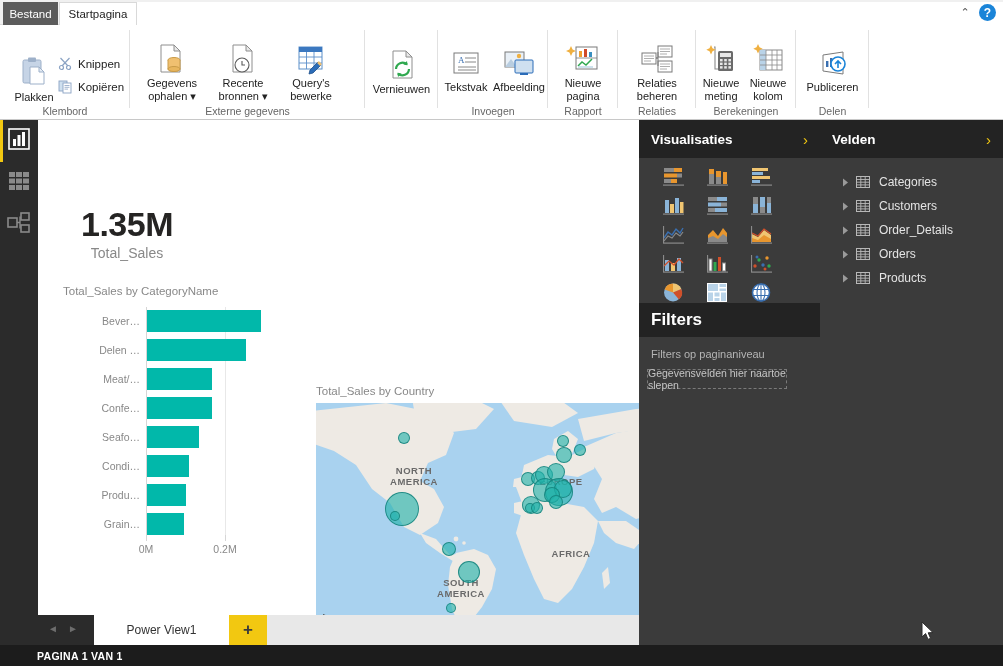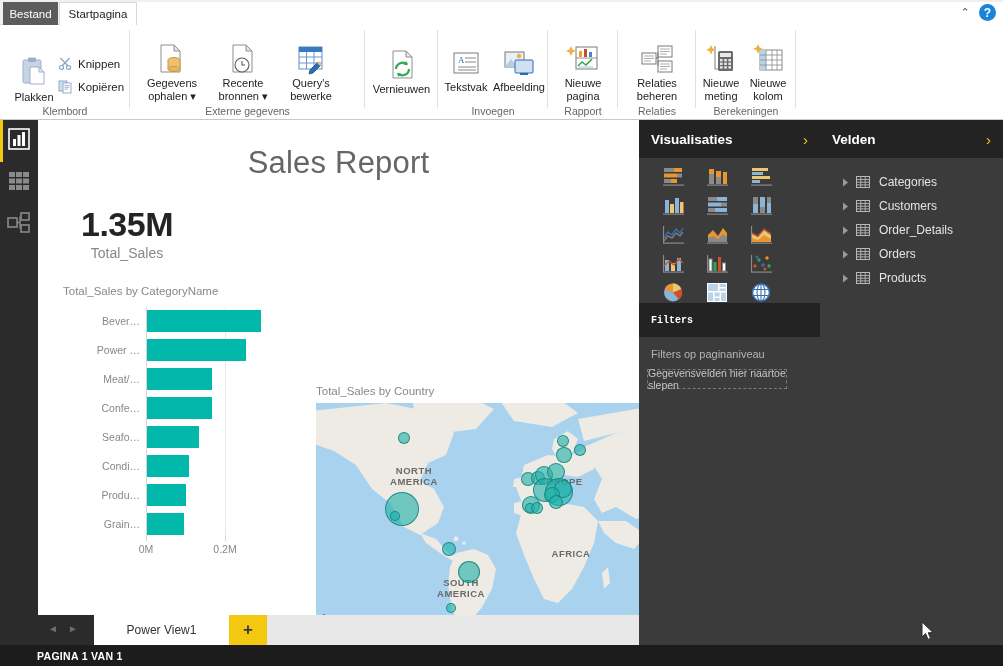--- a/index.html
+++ b/index.html
@@ -86,21 +86,21 @@
   
   .vis-pane { position:absolute; left:639px; top:120px; width:181px; height:525px; background:#3b3b3b; }
   .pane-head { position:absolute; left:0; top:0; width:100%; height:38px; background:#232323; display:flex; align-items:center; padding:17px 12px; }
   .pane-head .t { color:#fff; font-size:13.5px; font-weight:bold; flex:1; }
   .pane-head .chev { color:#f2c811; font-size:15px; cursor:pointer; }
   .vis-grid { position:absolute; left:7px; top:44px; width:172px; display:flex; flex-wrap:wrap; }
   .vis-cell { width:28px; height:25px; margin:0 0 4px 16px; display:flex; align-items:center; cursor:pointer; }
 
   .filters-pane { position:absolute; left:639px; top:303px; width:181px; height:342px; background:#3b3b3b; }
   .filt-head { position:absolute; left:0; top:0; width:100%; height:34px; background:#232323; display:flex; align-items:center; padding:0 12px; }
-  .filt-head .t { color:#fff; font-size:10px; font-weight:bold;font-family:Liberation Mono, monospace; }
+  .filt-head .t { color:#fff; font-size:17px; font-weight:bold; }
   .filt-sub { position:absolute; left:12px; top:45px; font-size:11px; color:#b4b4b4; }
   .filt-drop {
     position:absolute; left:8px; top:66px; width:140px; height:20px;
     border:1px dashed #7a7a7a; color:#c5c5c5; font-size:10.5px;
     display:flex; align-items:center; justify-content:center; cursor:pointer;
   }
 
   .fields-pane { position:absolute; left:820px; top:120px; width:183px; height:525px; background:#3b3b3b; }
   .field-row { position:absolute; left:0; width:183px; height:24px; display:flex; align-items:center; cursor:pointer; }
   .field-arrow { width:10px; height:10px; margin-left:20px; display:flex; align-items:center; justify-content:center; }
@@ -340,20 +340,36 @@
             <path d="M7 1 l1.5 3.2 L11.7 5.7 8.5 7.2 7 10.4 5.5 7.2 2.3 5.7 5.5 4.2 z" fill="#f0b040"></path>
           </svg>
         </span>
         <span class="lbl">Nieuwe</span>
         <span class="lbl" style="margin-top:0">kolom</span>
       </div>
       <div class="grp-label">Berekeningen</div>
       <div class="sep"></div>
     </div>
 
+    <div class="rgroup" style="left:796px; width:73px;">
+      <div class="ritem" style="left:0px; top:24px; width:73px;">
+        <span class="ico">
+          <svg width="36" height="30" viewBox="0 0 36 30">
+            <path d="M8 6 l20 -3 v22 l-20 -3 z" fill="#fff" stroke="#7a7a7a"></path>
+            <rect x="11" y="12" width="2.4" height="6" fill="#3a6fb0"></rect>
+            <rect x="15" y="9" width="2.4" height="9" fill="#3a6fb0"></rect>
+            <circle cx="23" cy="15" r="7" fill="#fff" stroke="#1a84d8" stroke-width="1.6"></circle>
+            <path d="M23 19 v-7 M20 15 l3 -3 l3 3" fill="none" stroke="#1a84d8" stroke-width="1.6"></path>
+          </svg>
+        </span>
+        <span class="lbl">Publiceren</span>
+      </div>
+      <div class="grp-label">Delen</div>
+      <div class="sep"></div>
+    </div>
   </div>
 
   <div class="rail">
     <div class="rail-item active" style="top:0px;">
       <span>
         <svg width="22" height="22" viewBox="0 0 22 22">
           <rect x="1" y="1" width="20" height="20" fill="none" stroke="#ffffff" stroke-width="1.6"></rect>
           <rect x="5" y="11" width="3" height="7" fill="#ffffff"></rect>
           <rect x="9.5" y="7" width="3" height="11" fill="#ffffff"></rect>
           <rect x="14" y="4" width="3" height="14" fill="#ffffff"></rect>
@@ -384,35 +400,34 @@
           <rect x="14" y="1" width="8" height="7" fill="none" stroke="#8a8a8a" stroke-width="1.6"></rect>
           <rect x="14" y="13" width="8" height="7" fill="none" stroke="#8a8a8a" stroke-width="1.6"></rect>
           <path d="M10 10.5 h3 v-6 M13 10.5 v6" fill="none" stroke="#8a8a8a" stroke-width="1.4"></path>
         </svg>
       </span>
     </div>
   </div>
 
   <div class="canvas">
 
-    <div class="report-title">Sales Report</div>
 
     <div class="card">
       <div class="card-value">1.35M</div>
       <div class="card-label">Total_Sales</div>
     </div>
 
     <div class="chart-wrap">
       <div class="chart-title">Total_Sales by CategoryName</div>
       <div class="bars" id="bars-host">
         <div class="axis-line"></div>
         <div class="grid-line"></div>
       <div class="barlabel" style="top: 0px;">Bever…</div>
           <div class="bar" style="top: 3px; width: 114.155px; background: rgb(1, 184, 170);"></div>
-          <div class="barlabel" style="top: 29px;">Power …</div>
+          <div class="barlabel" style="top: 29px;">Delen …</div>
           <div class="bar" style="top: 32px; width: 99.145px; background: rgb(1, 184, 170);"></div>
           <div class="barlabel" style="top: 58px;">Meat/…</div>
           <div class="bar" style="top: 61px; width: 64.78px; background: rgb(1, 184, 170);"></div>
           <div class="barlabel" style="top: 87px;">Confe…</div>
           <div class="bar" style="top: 90px; width: 64.78px; background: rgb(1, 184, 170);"></div>
           <div class="barlabel" style="top: 116px;">Seafo…</div>
           <div class="bar" style="top: 119px; width: 51.745px; background: rgb(1, 184, 170);"></div>
           <div class="barlabel" style="top: 145px;">Condi…</div>
           <div class="bar" style="top: 148px; width: 41.87px; background: rgb(1, 184, 170);"></div>
           <div class="barlabel" style="top: 174px;">Produ…</div>

